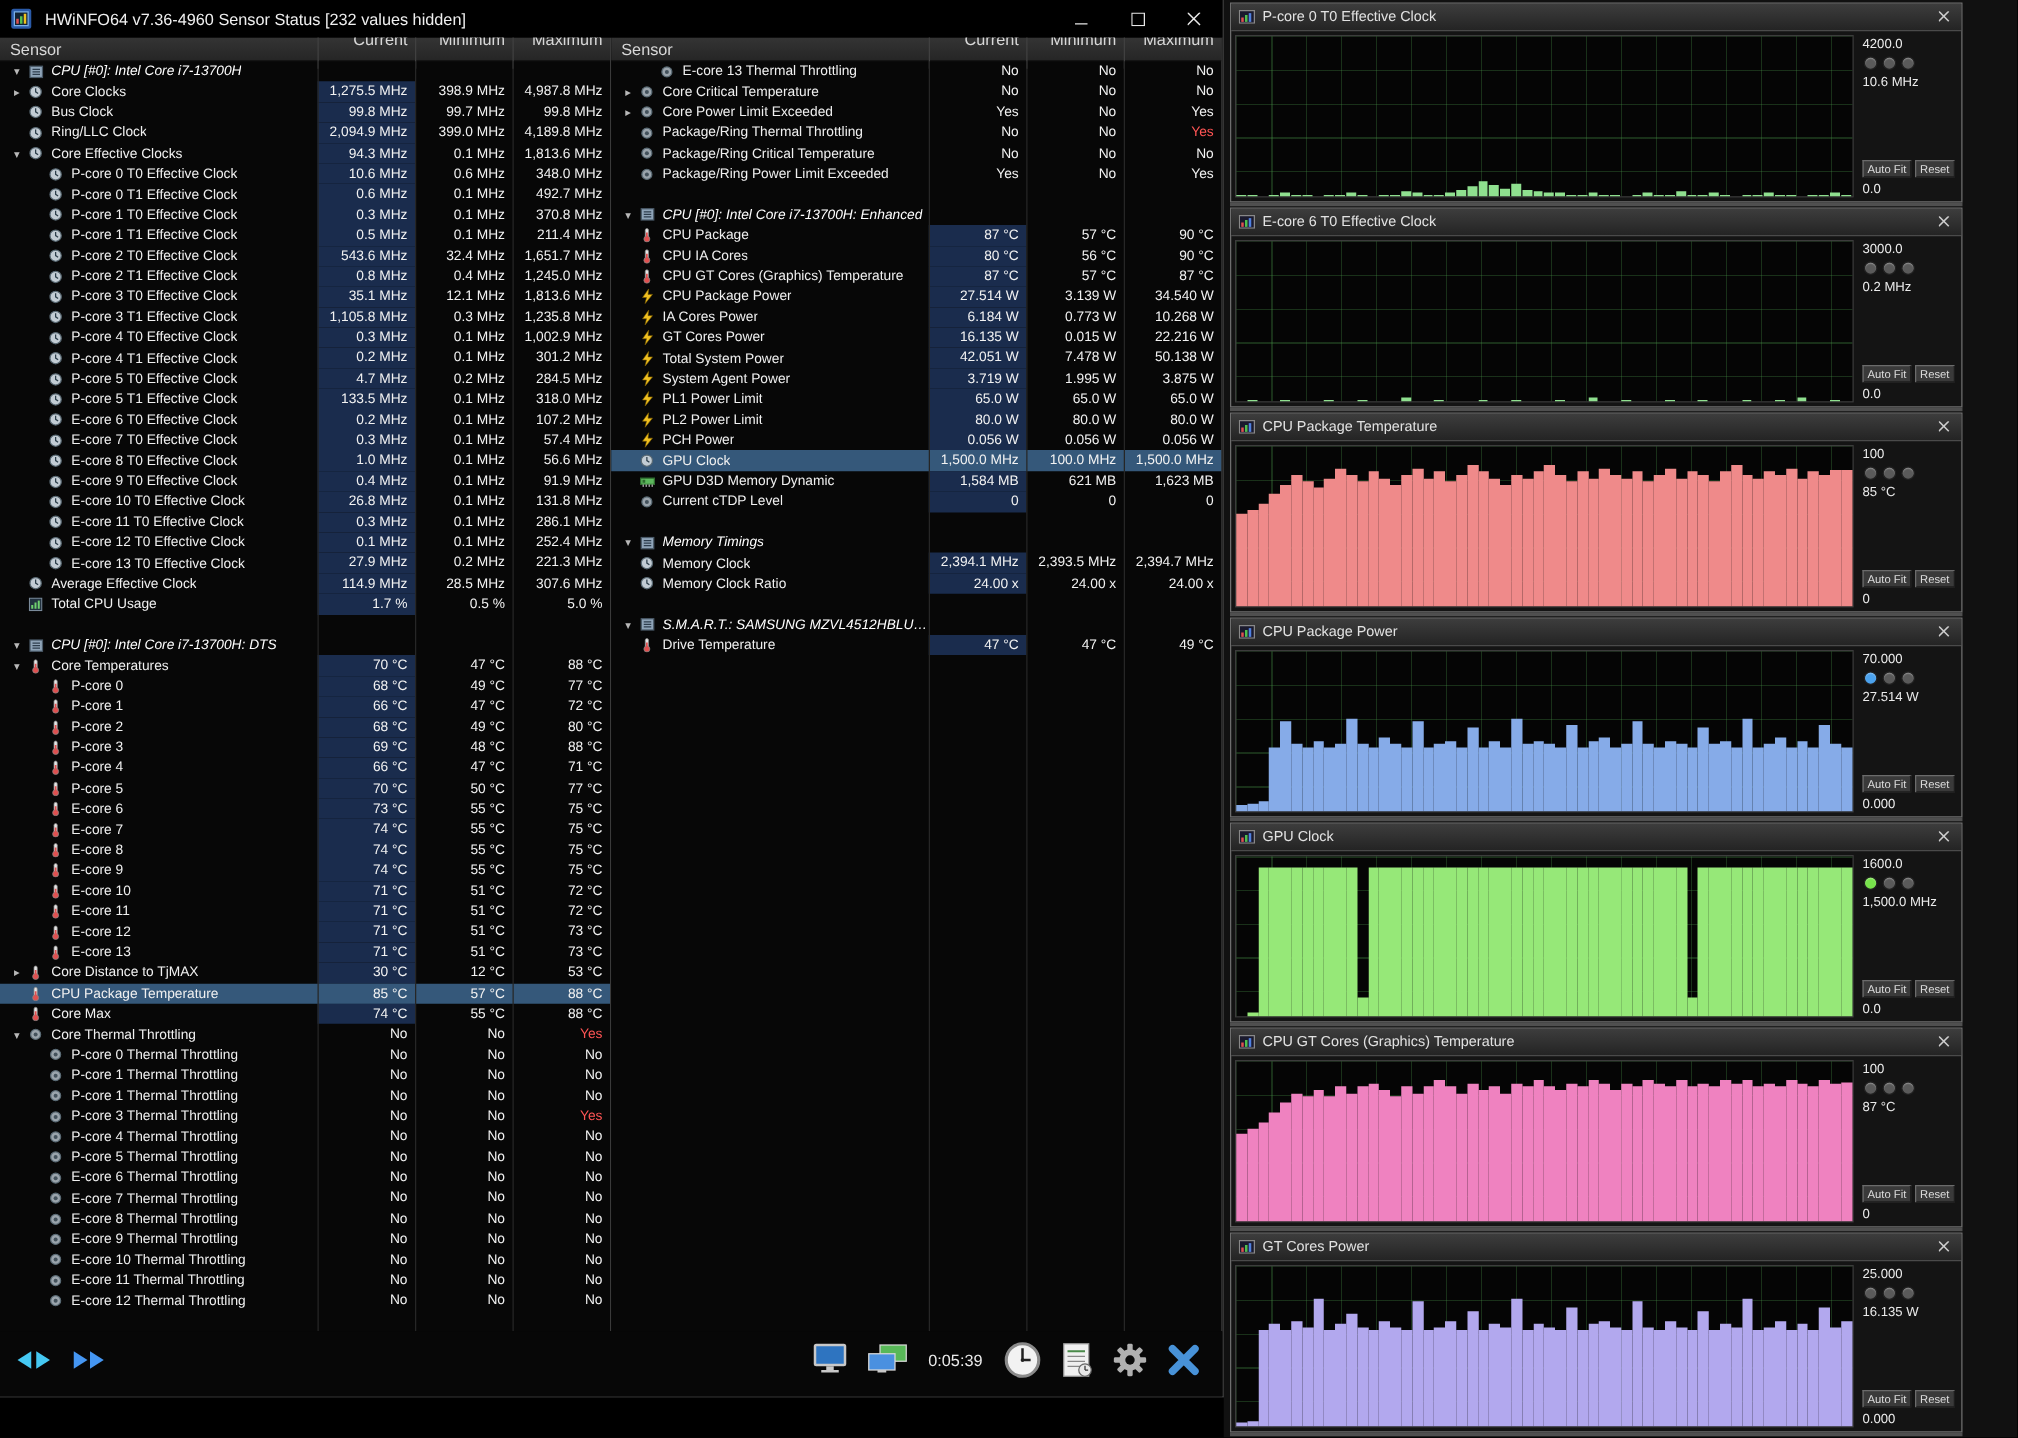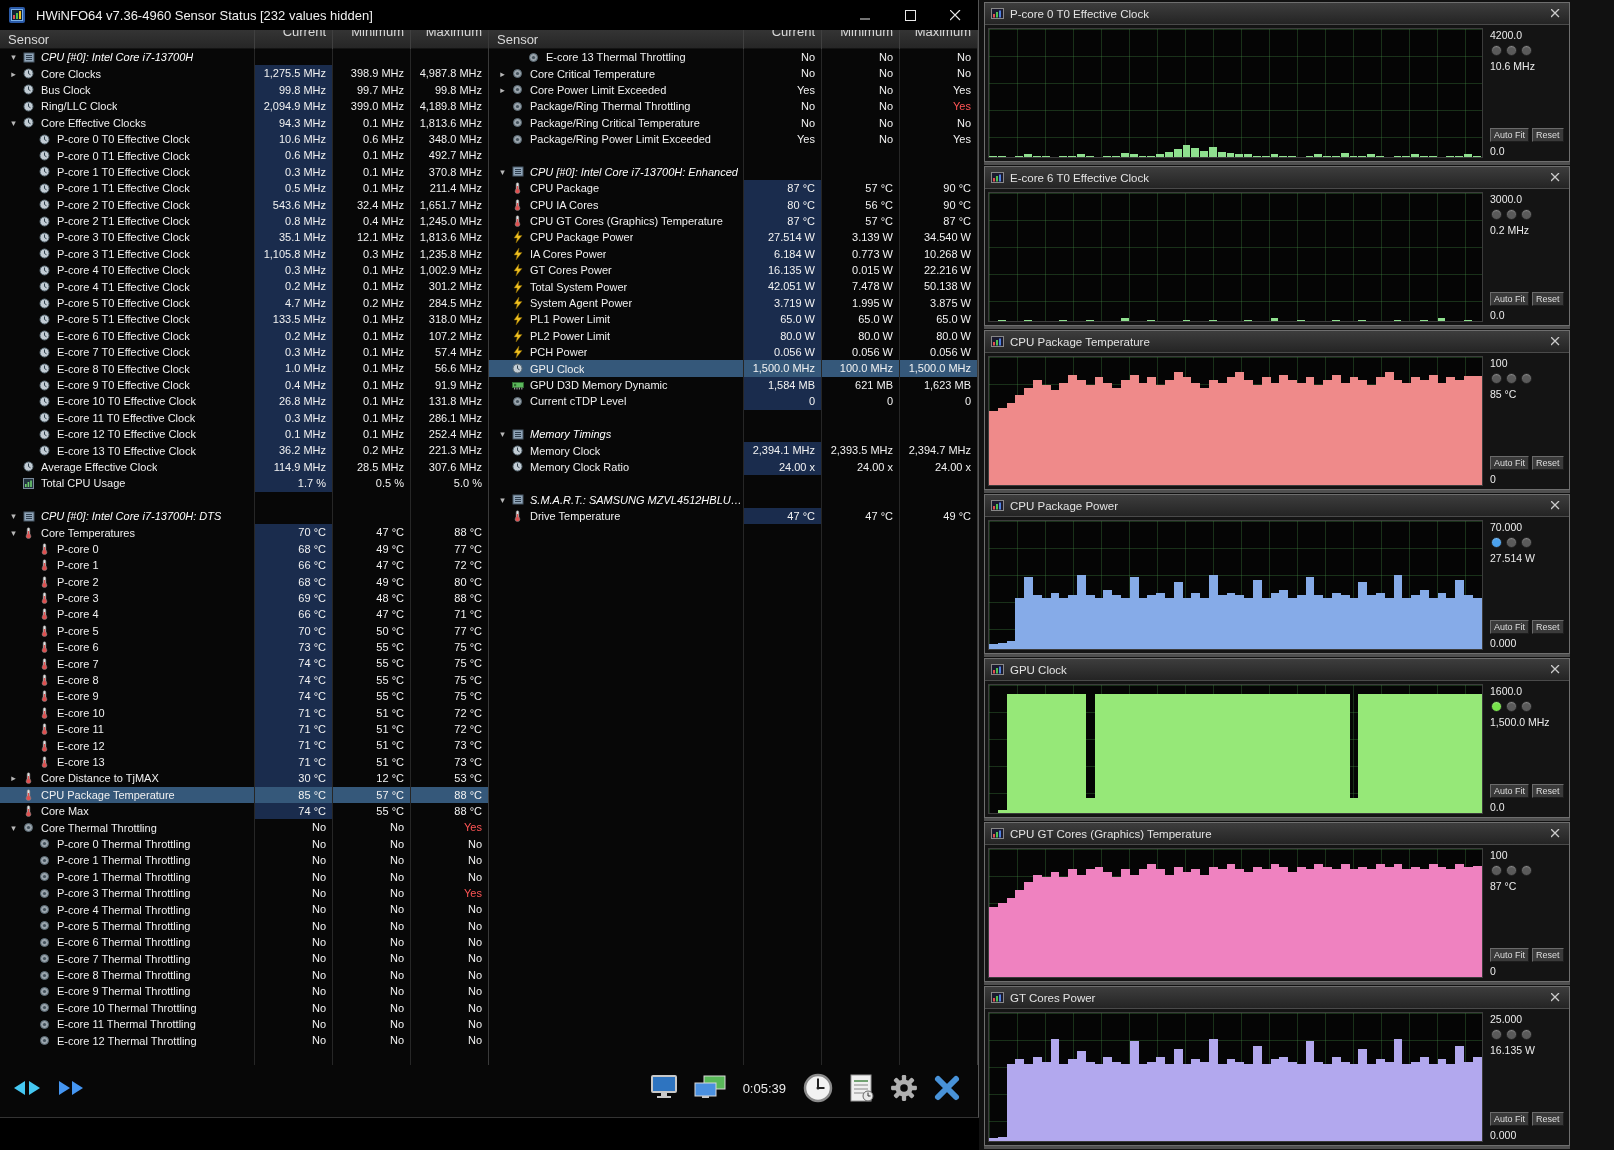--- a/index.html
+++ b/index.html
@@ -474,21 +474,21 @@
               <div class="cname ind">
                 <span class="chev"></span>
                 <span class="icn">
                   <svg width="11" height="11">
                     <circle cx="5.5" cy="5.5" r="4.5" fill="#c2ccd4" stroke="#5a6a74"></circle>
                     <path d="M5.5 2.5 V5.5 L7.5 6.8" stroke="#2c3e4a" fill="none"></path>
                   </svg>
                 </span>
                 <span class="lbl">E-core 13 T0 Effective Clock</span>
               </div>
-              <div class="cval curbg">36.2 MHz</div>
+              <div class="cval curbg">27.9 MHz</div>
               <div class="cval">0.2 MHz</div>
               <div class="cval">221.3 MHz</div>
             </div>
             <div class="trow">
               <div class="cname">
                 <span class="chev"></span>
                 <span class="icn">
                   <svg width="11" height="11">
                     <circle cx="5.5" cy="5.5" r="4.5" fill="#c2ccd4" stroke="#5a6a74"></circle>
                     <path d="M5.5 2.5 V5.5 L7.5 6.8" stroke="#2c3e4a" fill="none"></path>

